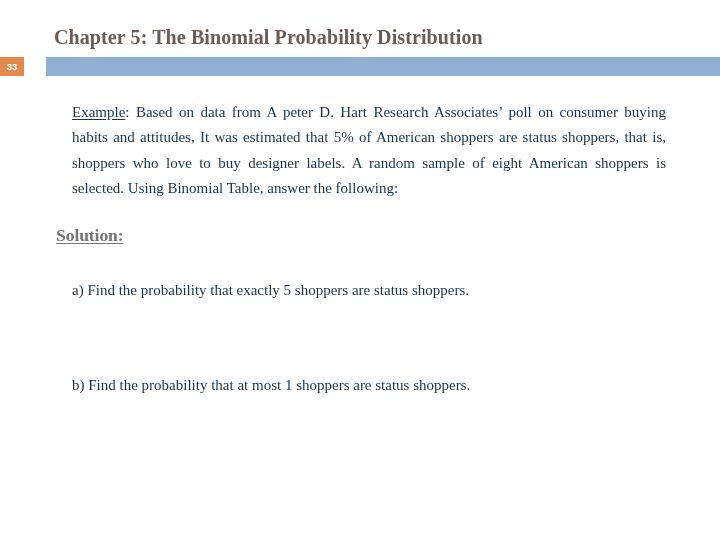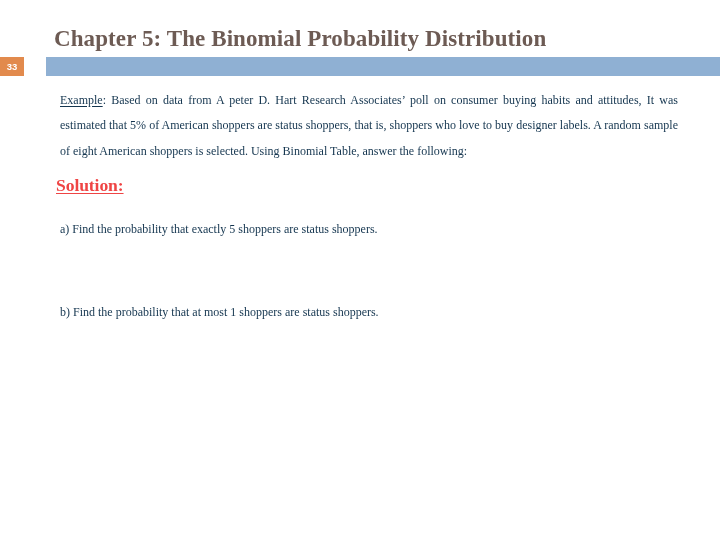--- a/index.html
+++ b/index.html
@@ -18,21 +18,21 @@
     position: absolute;
     inset: 0;
     background: #ffffff;
   }
 
   
   .slide-title {
     position: absolute;
     left: 54px;
     top: 26px;
-    font-size: 23px;
+    font-size: 20px;
     font-weight: bold;
     color: #6d5b54;
     letter-spacing: 0.1px;
     white-space: nowrap;
     line-height: 1.15;
     font-family: Liberation Serif, serif;
   }
 
   .header-band {
     position: absolute;
@@ -68,44 +68,44 @@
 
   
   .body-area {
     position: absolute;
     left: 56px;
     top: 84px;
     width: 626px;
   }
 
   p.para {
-    margin: 4px;
+    margin: 16px;
     color: #14354f;
-    font-size: 12px;
+    font-size: 15px;
     line-height: 25.4px;
     text-align: justify;
     text-justify: inter-word;
   }
   p.para.last-natural {
     text-align-last: left;
   }
 
   .u-term {
     text-decoration: underline;
     text-underline-offset: 2px;
   }
 
   .solution-line {
     margin: 0;
     padding-top: 5px;
     font-size: 17.6px;
     line-height: 25.4px;
   }
   .solution-label {
-    color: #ef4444;
+    color: #737373;
     font-weight: bold;
     text-decoration: underline;
     text-underline-offset: 2px;
     letter-spacing: -0.1px;
   }
 
   .qa-block {
     margin: 0;
     padding-top: 14px;
   }

